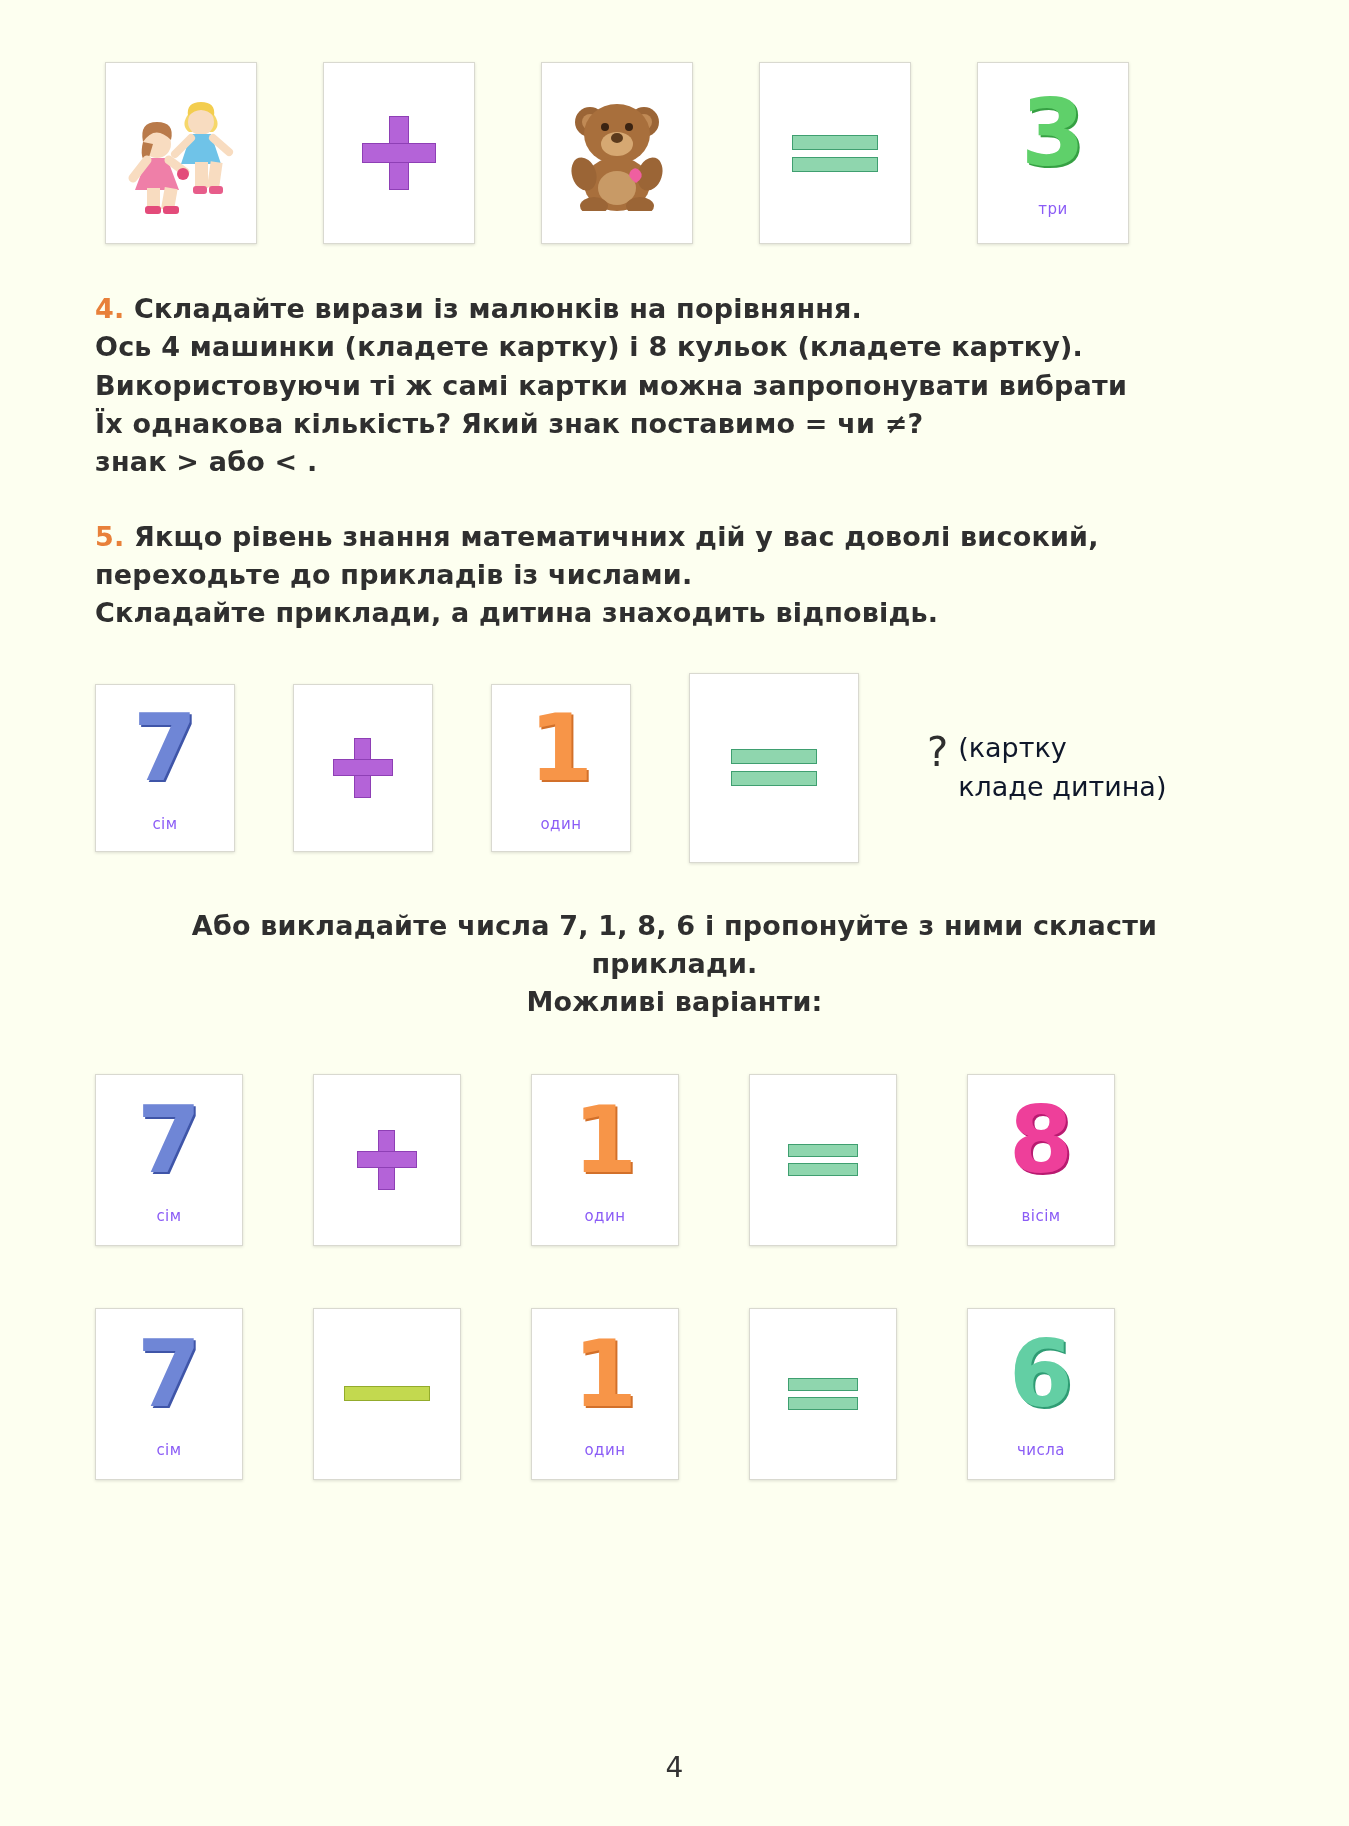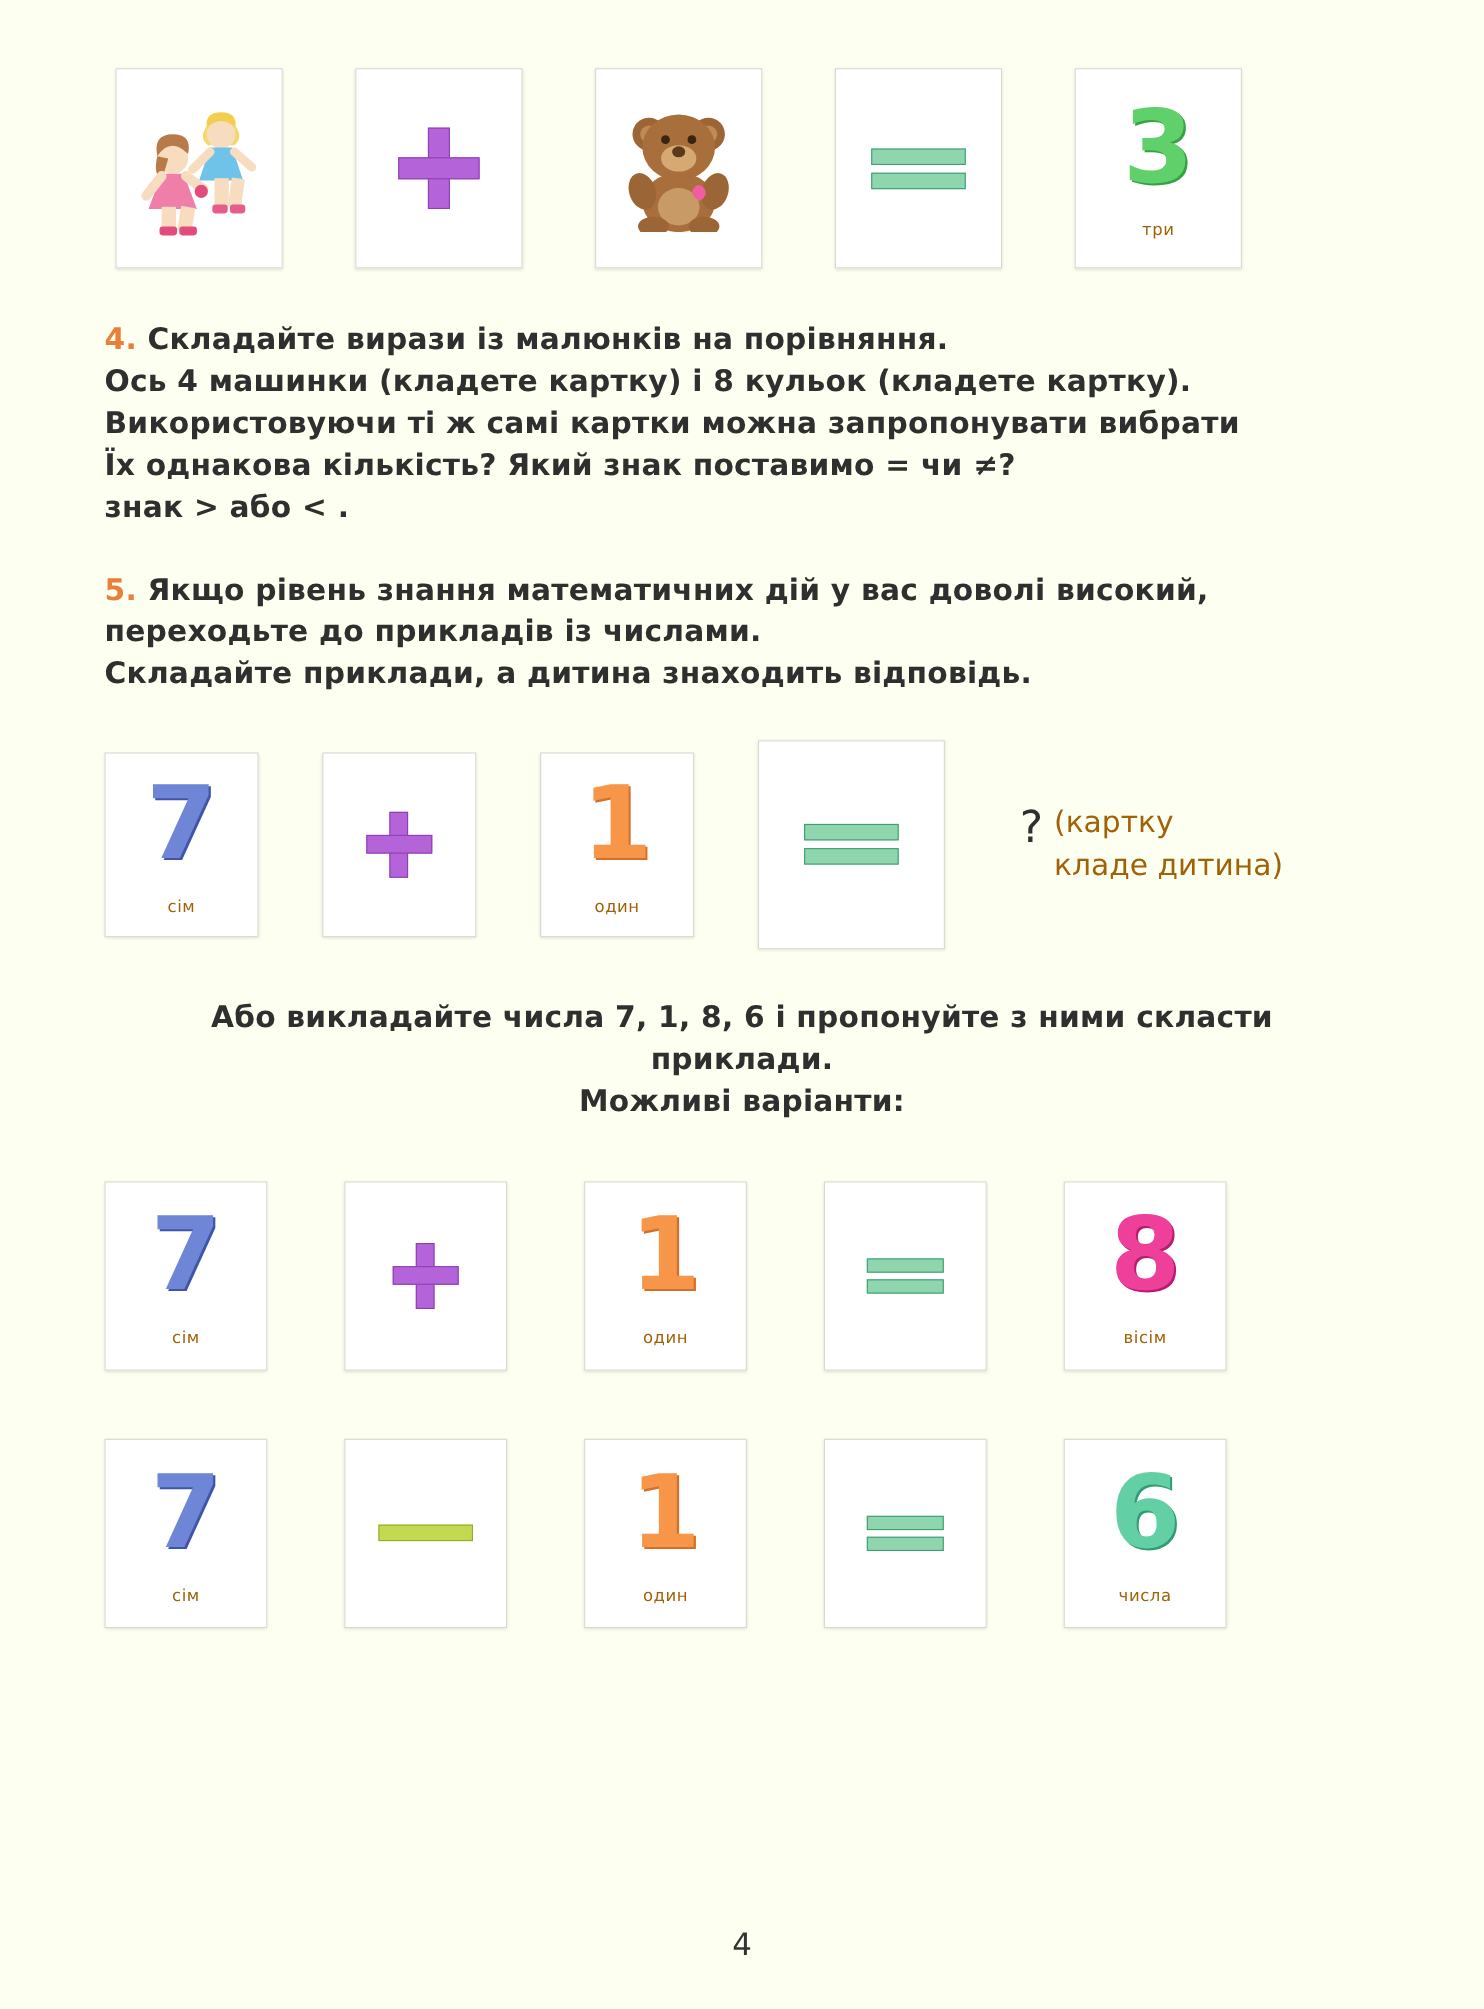--- a/index.html
+++ b/index.html
@@ -39,21 +39,21 @@
     align-items: center;
     justify-content: center;
   }
   .card .glyph {
     font-family: "DejaVu Sans", sans-serif;
     font-weight: bold;
     line-height: 1;
   }
   .card .word {
     font-size: 15px;
-    color: #a16207;
+    color: #8b5cf6;
     letter-spacing: 0.5px;
     margin-top: 20px;
   }
   .no-card {
     border: none;
     background: transparent;
     box-shadow: none;
   }
 
   
@@ -122,21 +122,21 @@
     color: #2f2f2f;
     letter-spacing: 0.2px;
     font-weight: bold;
   }
   .num-marker { color: #e8803a; }
   .para p { margin: 0; }
 
   .inline-note {
     font-size: 27px;
     line-height: 1.42;
-    color: #a16207;
+    color: #0f172a;
   }
   .qmark {
     font-size: 40px;
     color: #2f2f2f;
     font-weight: normal;
   }
 
   .page-number {
     position: absolute;
     bottom: 42px;

